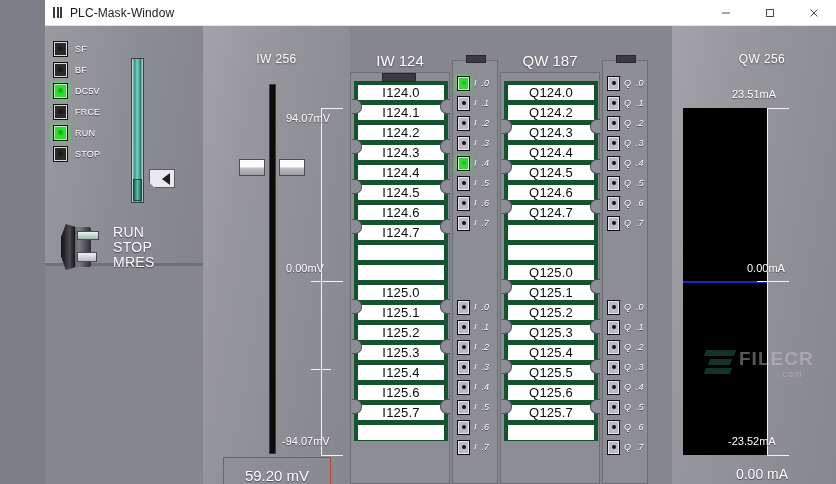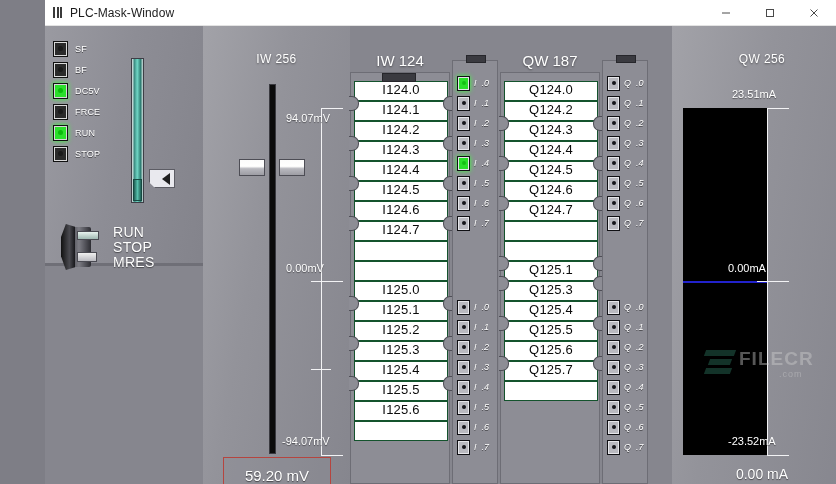--- a/index.html
+++ b/index.html
@@ -177,22 +177,22 @@
   }
   .plate-clip {
     position: absolute; left: 32px; top: 47px; width: 34px; height: 9px;
     background: #3a3a40; border: 1px solid #26262b; z-index: 3;
   }
   .term-list {
     position: absolute; left: 3px; top: 8px; width: 94px;
   }
   .term {
     position: relative; height: 20px; margin-bottom: 0px;
-    background: #ffffff; border: 1px solid #14532d; border-bottom-width: 1px;
-    display: flex; align-items: flex-start; justify-content: center;
+    background: #ffffff; border: 4px solid #14532d; border-bottom-width: 1px;
+    display: flex; align-items: center; justify-content: center;
   }
   .term span {
     font-size: 13px; color: #0a0a0a; letter-spacing: .2px;
   }
   .term.blank { background: #ffffff; }
   .term.notch::before, .term.notch::after {
     content: ""; position: absolute; top: -6px; width: 9px; height: 13px;
     background: #8d8d95; border: 1px solid #4e4e56;
   }
   .term.notch::before { left: -6px; border-radius: 0 7px 7px 0; border-left: none; }
@@ -425,25 +425,25 @@
             </div>
             <div class="term">
               <span>I125.2</span>
             </div>
             <div class="term notch">
               <span>I125.3</span>
             </div>
             <div class="term">
               <span>I125.4</span>
             </div>
-            <div class="term notch">
-              <span>I125.5</span>
-            </div>
             <div class="term">
               <span>I125.6</span>
+            </div>
+            <div class="term notch">
+              <span>I125.7</span>
             </div>
             <div class="term blank"></div>
           </div>
       </div>
       <div class="plate-clip"></div>
     </div>
     <div class="led-strip" style="left:407px; width:46px;">
       <div class="strip-clip"></div>
       <div class="strip-group" style="top:12px;" id="in-leds-upper">
           <div class="strip-row">
@@ -567,22 +567,28 @@
               <span>Q124.5</span>
             </div>
             <div class="term">
               <span>Q124.6</span>
             </div>
             <div class="term notch">
               <span>Q124.7</span>
             </div>
             <div class="term blank"></div>
             <div class="term blank"></div>
+            <div class="term">
+              <span>Q125.0</span>
+            </div>
             <div class="term notch">
               <span>Q125.1</span>
+            </div>
+            <div class="term">
+              <span>Q125.2</span>
             </div>
             <div class="term notch">
               <span>Q125.3</span>
             </div>
             <div class="term">
               <span>Q125.4</span>
             </div>
             <div class="term notch">
               <span>Q125.5</span>
             </div>
@@ -706,21 +712,21 @@
 
       <div class="black-bar"></div>
       <div class="zero-line"></div>
       <div class="aop-scale-vert"></div>
 
       <div class="scale-line" style="left:95px; top:82px; width:22px;"></div>
       <div class="scale-line" style="left:85px; top:255px; width:32px;"></div>
       <div class="scale-line" style="left:95px; top:429px; width:22px;"></div>
 
       <div class="scale-text" style="left:60px; top:62px;">23.51mA</div>
-      <div class="scale-text" style="left:56px; top:236px;">0.00mA</div>
+      <div class="scale-text" style="left:75px; top:236px;">0.00mA</div>
       <div class="scale-text" style="left:56px; top:409px;">-23.52mA</div>
 
       <div class="aop-footer">0.00 mA</div>
     </div>
 
     <div class="watermark">
       <div class="wm-mark">
         <i style="width:30px"></i>
           <i style="width:22px; margin-left:4px"></i>
           <i style="width:26px"></i>

